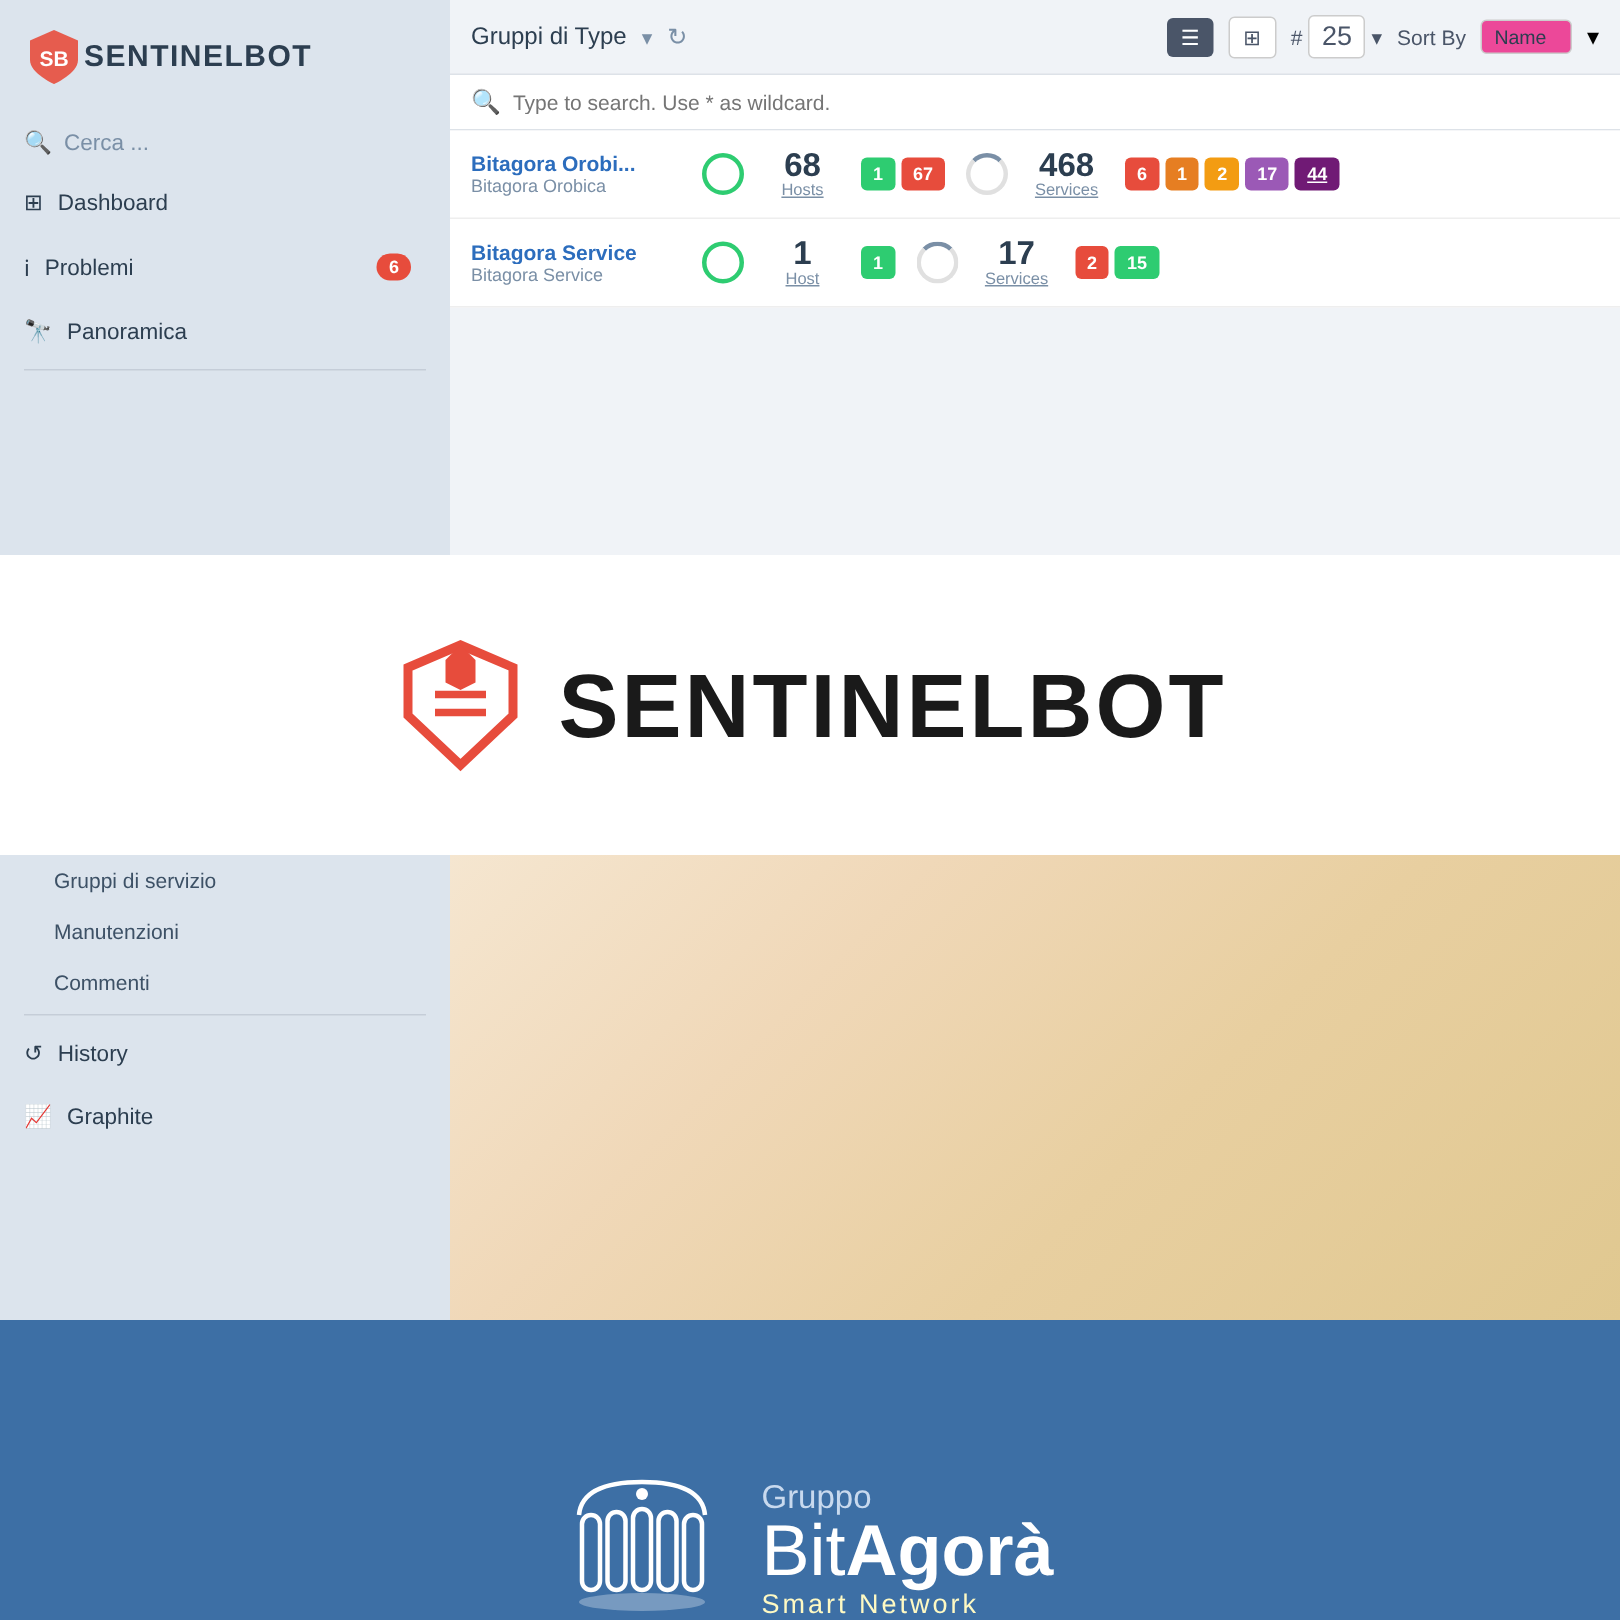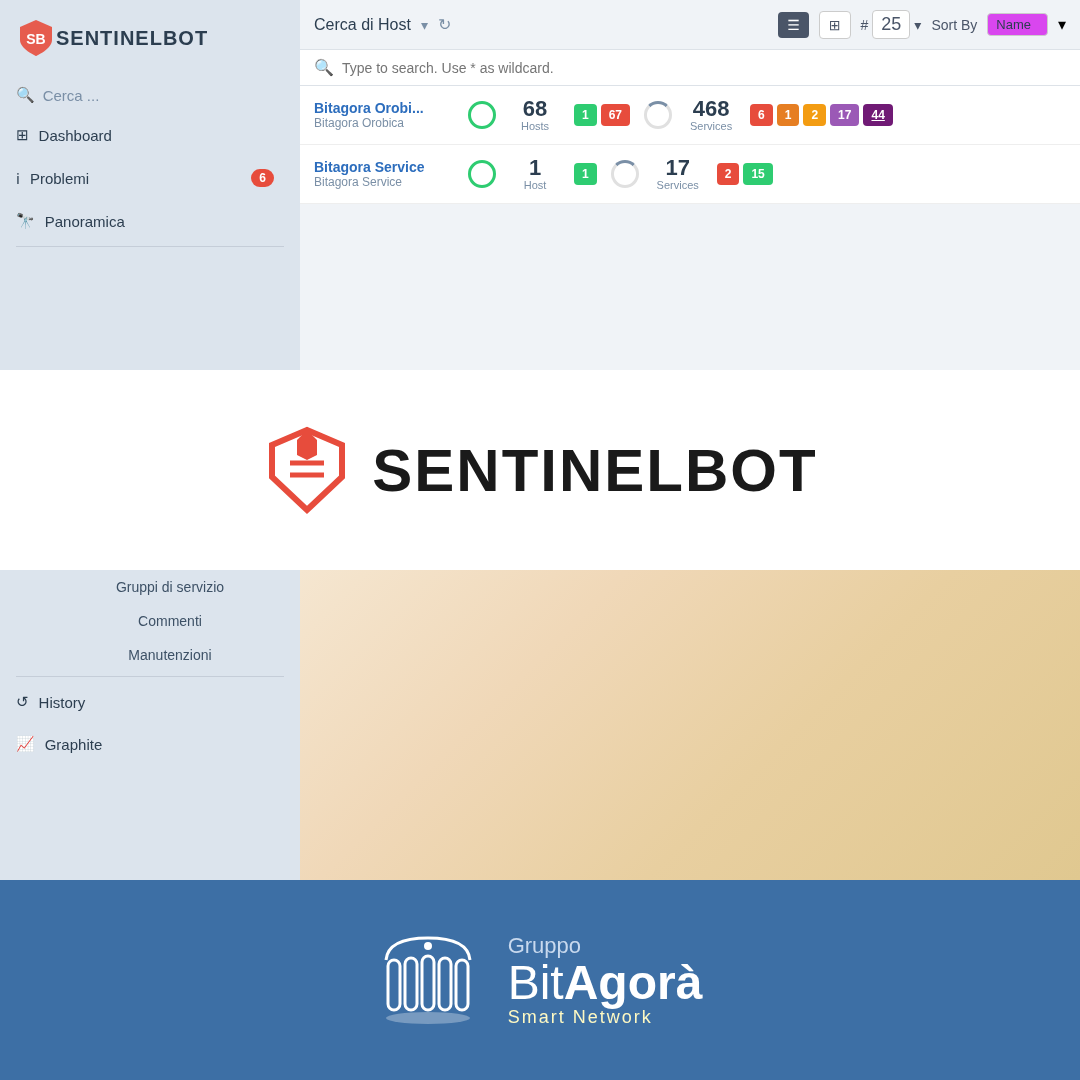--- a/index.html
+++ b/index.html
@@ -71,25 +71,24 @@
       color: white;
       border-radius: 12px;
       padding: 2px 8px;
       font-size: 12px;
       font-weight: bold;
       margin-left: auto;
       margin-right: 10px;
     }
 
     .sidebar-sub {
-      padding: 9px 16px 9px 56px;
+      padding: 9px 16px 9px 36px;
       font-size: 14px;
       color: #3d5166;
       cursor: pointer;
-      text-align: center;
     }
 
     .sidebar-divider {
       height: 1px;
       background: #c5cdd8;
       margin: 4px 16px;
     }
 
     
     .main-content {
@@ -159,21 +158,21 @@
       padding: 3px 8px;
       font-size: 18px;
     }
 
     .sort-label {
       font-size: 14px;
       color: #4a5568;
     }
 
     .sort-select {
-      background: #d946ef;
+      background: #ec4899;
       border: 1px solid #ccc;
       border-radius: 4px;
       padding: 3px 16px 3px 8px;
       font-size: 13px;
       color: #2c3e50;
       text-align: center;
     }
 
     .search-bar {
       display: flex;
@@ -246,20 +245,21 @@
     .count-num {
       font-size: 22px;
       font-weight: 700;
       color: #2c3e50;
       line-height: 1;
     }
 
     .count-label {
       font-size: 11px;
       color: #7a8fa6;
+      text-decoration: underline;
     }
 
     .tag-group {
       display: flex;
       gap: 4px;
       flex-wrap: wrap;
     }
 
     .tag {
       border-radius: 4px;
@@ -327,21 +327,21 @@
       width: 780px; height: 310px;
       background: linear-gradient(135deg, #f5e6d0 0%, #f0d8b8 30%, #e8cfa0 60%, #e0c890 100%);
     }
 
     
     .bottom-section {
       width: 1080px;
       height: 200px;
       background: #3d6fa5;
       display: flex;
-      align-items: center;
+      align-items: flex-end;
       justify-content: center;
       gap: 30px;
     }
 
     .colosseum-icon {
       width: 100px;
       height: 100px;
       flex-shrink: 0;
     }
 
@@ -408,21 +408,21 @@
       <span>🔭</span>
       <span>Panoramica</span>
     </div>
 
 
     <div class="sidebar-divider"></div>
   </div>
 
   <div class="main-content">
     <div class="toolbar">
-      <span class="toolbar-title">Cerca di Host</span>
+      <span class="toolbar-title">Gruppi di Type</span>
       <span class="toolbar-arrow">▾</span>
       <span class="toolbar-refresh">↻</span>
       <div class="toolbar-spacer"></div>
       <button class="view-btn">☰</button>
       <button class="view-btn outline">⊞</button>
       <div class="per-page">
         <span>#</span>
         <span class="per-page-select">25</span>
         <span>▾</span>
       </div>
@@ -506,24 +506,24 @@
   </div>
 </div>
 
 <div class="lower-section">
   <div class="lower-sidebar">
 
     <div class="sidebar-sub">
       <span>Gruppi di servizio</span>
     </div>
     <div class="sidebar-sub">
+      <span>Manutenzioni</span>
+    </div>
+    <div class="sidebar-sub">
       <span>Commenti</span>
-    </div>
-    <div class="sidebar-sub">
-      <span>Manutenzioni</span>
     </div>
 
     <div class="sidebar-divider"></div>
 
     <div class="sidebar-item">
       <span>↺</span>
       <span>History</span>
     </div>
 
     <div class="sidebar-item">

